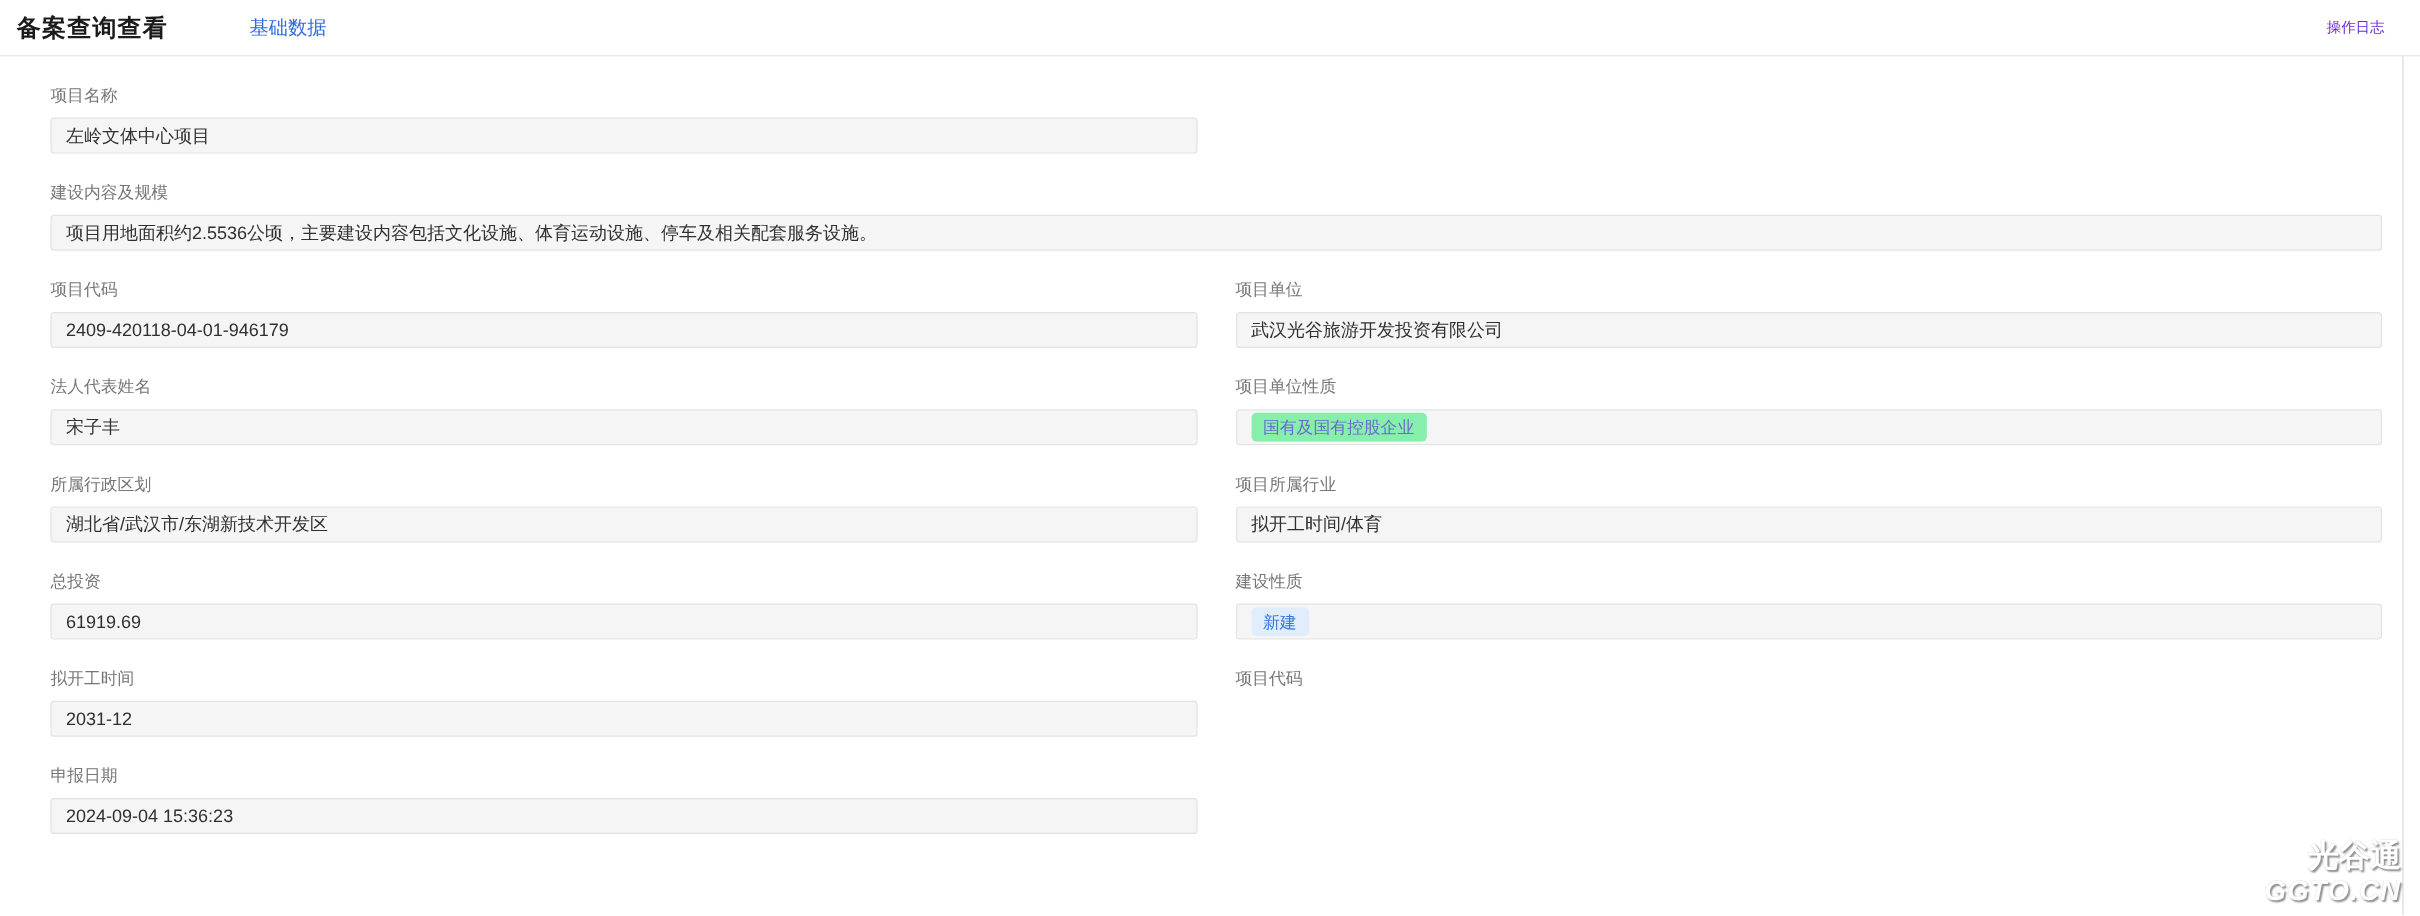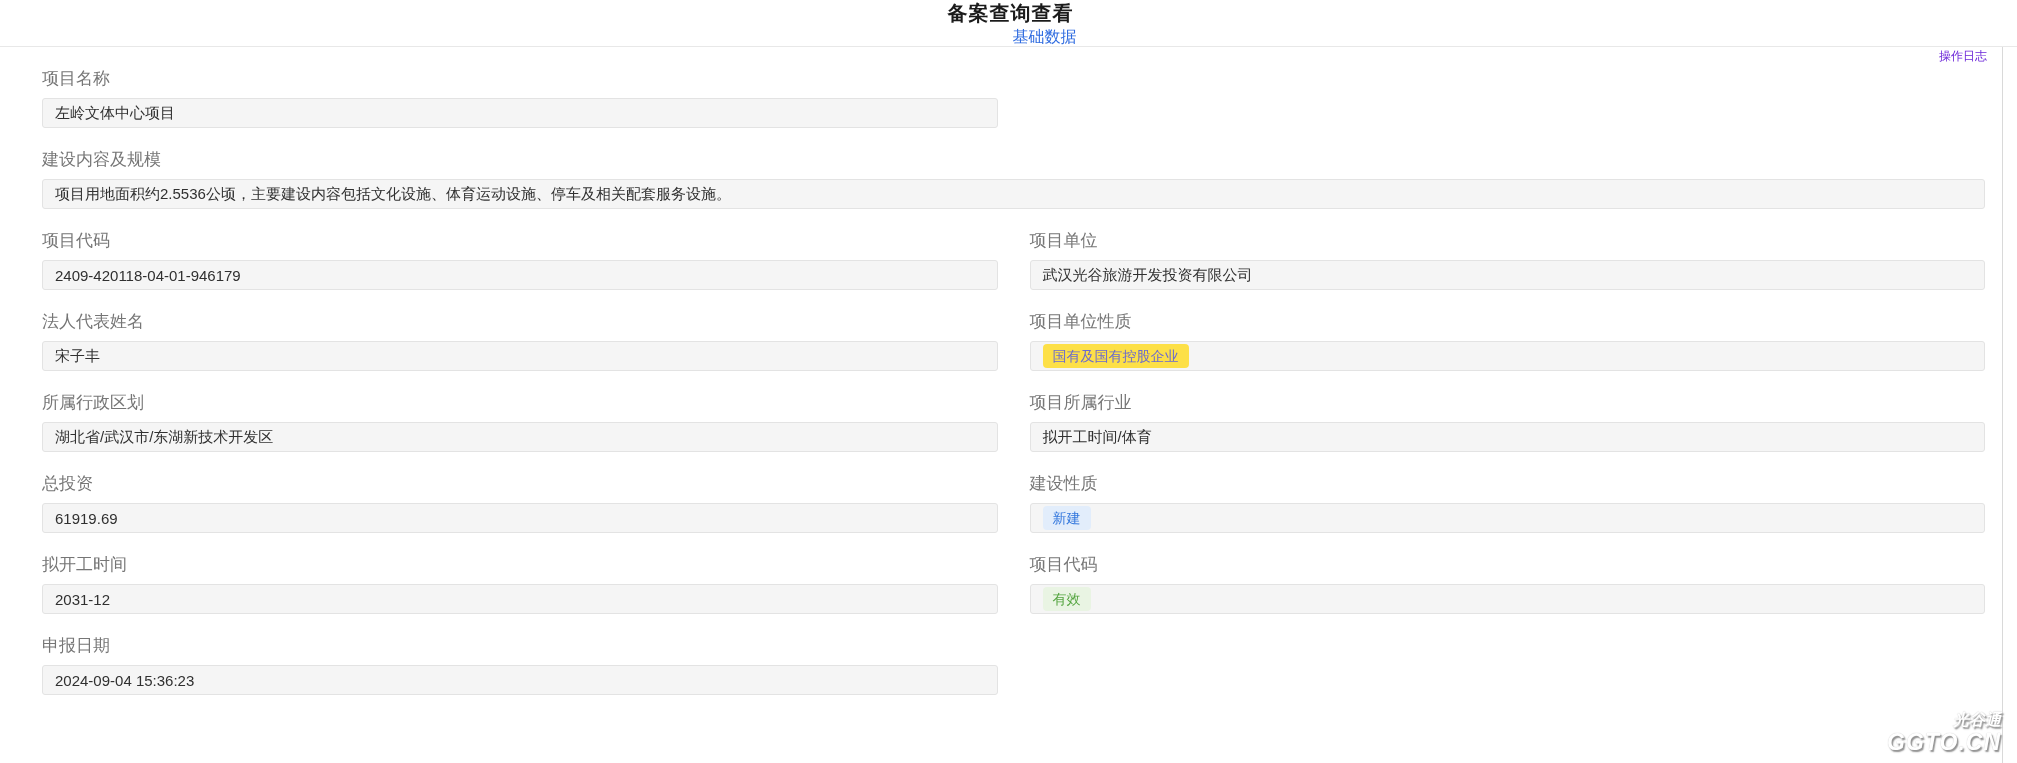--- a/index.html
+++ b/index.html
@@ -9,24 +9,23 @@
     font-family: "Liberation Sans", "DejaVu Sans", sans-serif;
     overflow: hidden;
     position: relative;
   }
 
   
   .header {
     height: 47px;
     display: flex;
     align-items: center;
-    padding: 0 30px 0 34px;
+    padding: 0 30px 0 14px;
     border-bottom: 1px solid #e8e8e8;
     background: #ffffff;
-    flex-direction: column;
   }
   .page-title {
     font-size: 20px;
     font-weight: bold;
     color: #1b1b1b;
     letter-spacing: 1px;
   }
   .tab {
     margin-left: 68px;
     font-size: 16px;
@@ -46,21 +45,21 @@
     position: relative;
   }
   .row {
     display: grid;
     grid-template-columns: 1fr 1fr;
     column-gap: 32px;
     margin-bottom: 22px;
   }
   .row.single .cell:nth-child(2) { visibility: hidden; }
   .field-label {
-    font-size: 17px;
+    font-size: 14px;
     color: #767676;
     margin-bottom: 9px;
     line-height: 20px;
   }
   .field-box {
     height: 30px;
     background: #f5f5f5;
     border: 1px solid #e3e3e3;
     border-radius: 3px;
     padding: 0 12px;
@@ -72,21 +71,21 @@
     overflow: hidden;
   }
   .badge {
     display: inline-block;
     height: 24px;
     line-height: 24px;
     padding: 0 10px;
     border-radius: 4px;
     font-size: 14px;
   }
-  .badge-purple { background: #fde047; color: #6a6ad0; }
+  .badge-purple { background: #86efac; color: #6a6ad0; }
   .badge-blue   { background: #e2edfb; color: #3478dd; }
   .badge-green  { background: #e9f4e3; color: #55a541; }
 
   
   .scroll-edge {
     position: absolute;
     left: 2002px;
     top: 47px;
     bottom: 0;
     width: 1px;
@@ -97,21 +96,21 @@
   .watermark {
     position: absolute;
     right: 16px;
     bottom: 6px;
     text-align: right;
     color: #ffffff;
     text-shadow: 1.5px 1.5px 1.5px #8f8f8f, 0 0 1px #bfbfbf;
     line-height: 1.2;
     pointer-events: none;
   }
-  .watermark .wm-line1 { font-size: 16px; font-weight: bold; font-style: italic; }
+  .watermark .wm-line1 { font-size: 26px; font-weight: bold; }
   .watermark .wm-line2 { font-size: 23px; font-weight: bold; font-style: italic; letter-spacing: 1px; }
 </style>
 </head>
 <body>
 
 <div class="header">
   <div class="page-title">备案查询查看</div>
   <div class="tab">基础数据</div>
   <div class="header-action">操作日志</div>
 </div>
@@ -184,23 +183,20 @@
     </div>
   </div>
 
   <div class="row">
     <div class="cell">
       <div class="field-label">拟开工时间</div>
       <div class="field-box">2031-12</div>
     </div>
     <div class="cell">
       <div class="field-label">项目代码</div>
-      <div class="field-box">
-        <span class="badge badge-green">有效</span>
-      </div>
     </div>
   </div>
 
   <div class="row single">
     <div class="cell">
       <div class="field-label">申报日期</div>
       <div class="field-box">2024-09-04 15:36:23</div>
     </div>
     <div class="cell">
         <div class="field-label">&nbsp;</div>

